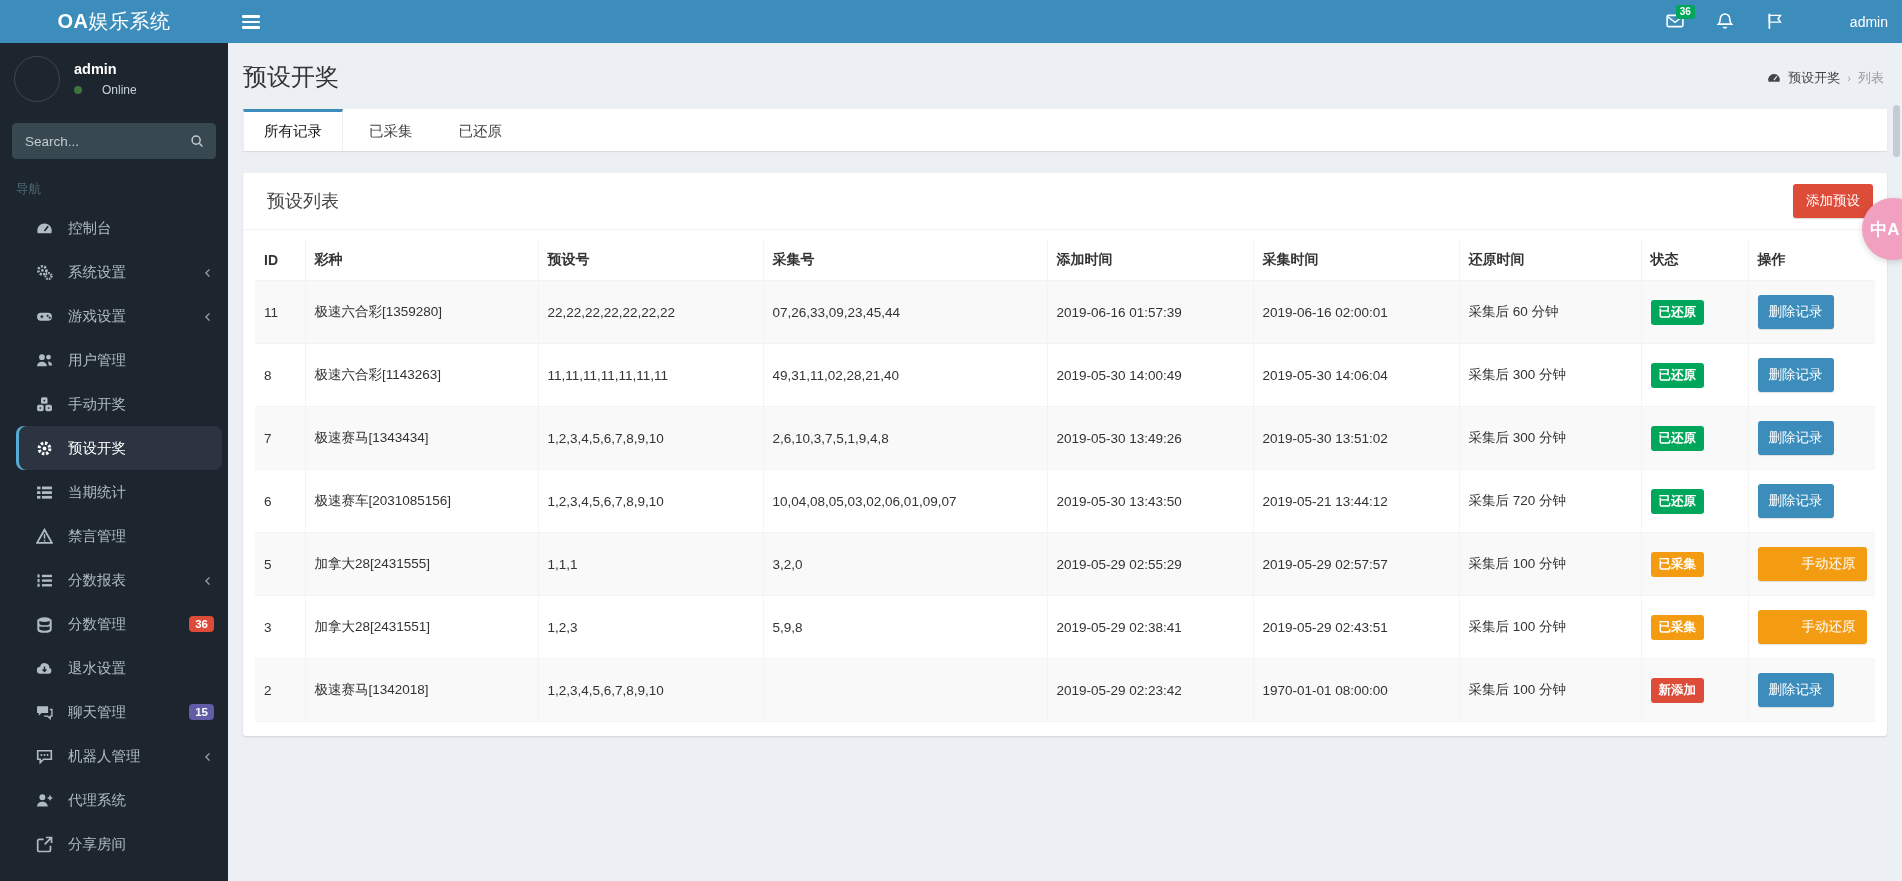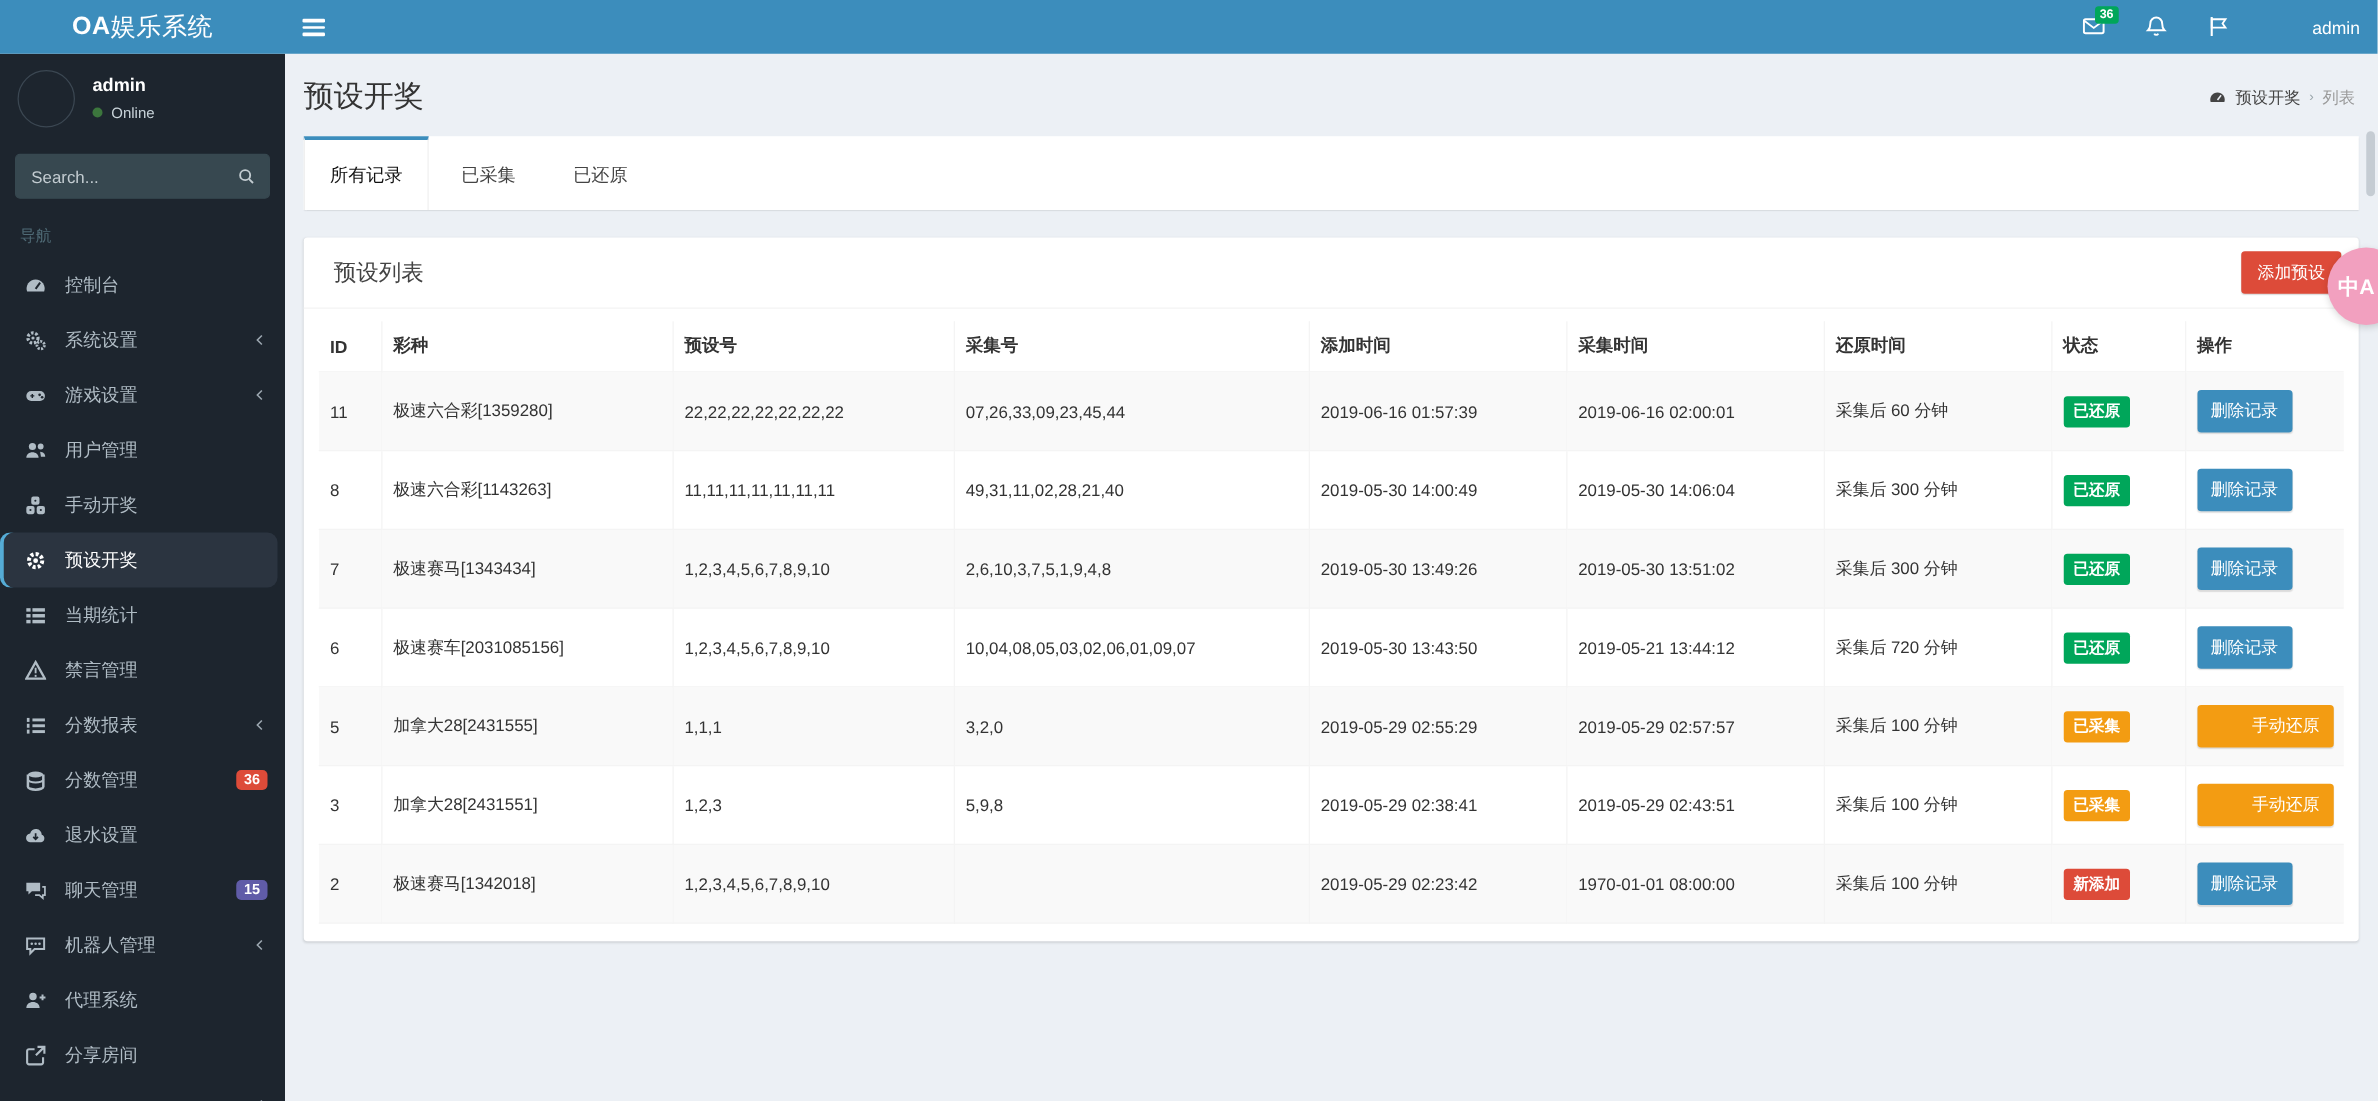--- a/index.html
+++ b/index.html
@@ -27,56 +27,56 @@
   .avatar-art::before { content:""; position:absolute; left:50%; top:14%; transform:translateX(-50%);
     width:46%; height:52%; background:#2a2226; border-radius:46% 46% 40% 40%; }
   .avatar-art::after { content:""; position:absolute; left:50%; bottom:0; transform:translateX(-50%);
     width:62%; height:34%; background:#c9444d; border-radius:40% 40% 0 0; }
 
   
   .sidebar { position:absolute; left:0; top:43px; width:228px; height:838px; background:#1d252e; z-index:20; }
   .user-panel { display:flex; align-items:center; gap:14px; padding:13px 12px 13px 14px; }
   .user-panel .avatar-lg { width:46px; height:46px; border-radius:50%; overflow:hidden; border:1px solid #3b4752; }
   .user-panel .uname { color:#fff; font-size:14.5px; font-weight:bold; margin-bottom:6px; }
-  .user-panel .ustatus { color:#c9d4da; font-size:12px; display:flex; align-items:center; gap:7px; }
+  .user-panel .ustatus { color:#c9d4da; font-size:12px; display:flex; align-items:center; gap:20px; }
   .dot-online { width:8px; height:8px; border-radius:50%; background:#3c763d; display:inline-block; }
 
   .side-search { margin:8px 12px 0 12px; position:relative; }
   .side-search input { width:100%; height:36px; background:#374850; border:1px solid #374850; border-radius:4px;
     color:#ccc; font-size:13.5px; padding:0 36px 0 12px; outline:none;
     font-family:"Liberation Sans","DejaVu Sans",sans-serif; }
   .side-search input::placeholder { color:#c3ccd1; }
   .side-search .s-btn { position:absolute; right:4px; top:4px; width:30px; height:28px; border:none; background:transparent;
     color:#c3ccd1; cursor:pointer; display:flex; align-items:center; justify-content:center; }
   .side-search .s-btn svg { width:14px; height:14px; }
 
   .nav-header { color:#4f6a75; font-size:12.5px; padding:22px 0 8px 16px; }
   .side-menu { list-style:none; }
   .side-item { position:relative; display:flex; align-items:center; height:44px; padding:0 14px 0 20px;
-    color:#b0bcc5; font-size:14.5px; cursor:pointer; }
+    color:#b0bcc5; font-size:14.5px; cursor:pointer;margin-left:16px; }
   .side-item .mi { width:18px; height:18px; margin-right:14px; flex:0 0 18px; display:flex; align-items:center; }
   .side-item .mi svg { width:17px; height:17px; }
   .side-item .lbl { flex:1 1 auto; white-space:nowrap; overflow:hidden; }
   .side-item .chev { width:12px; height:12px; opacity:.85; }
   .side-item .chev svg { width:12px; height:12px; }
   .side-item .s-badge { font-size:11.5px; color:#fff; padding:2px 6px; border-radius:4px; font-weight:bold; }
   .side-item.active { background:#2b3440; color:#fff; border-radius:8px; margin-right:6px;
     box-shadow:inset 3px 0 0 #55acd6; }
 
   
   .content { position:absolute; left:228px; top:43px; width:1674px; height:838px; background:#ecf0f5; }
   .page-head { position:relative; padding:18px 15px 10px 15px; }
   .page-title { font-size:24px; color:#333; font-weight:normal; }
   .breadcrumb { position:absolute; right:18px; top:26px; font-size:13px; color:#444;
     display:flex; align-items:center; gap:7px; }
   .breadcrumb svg { width:14px; height:14px; }
   .breadcrumb .sep { color:#9aa5ab; font-size:11px; }
   .breadcrumb .cur { color:#999; }
 
-  .tabs-strip { margin:6px 15px 0 15px; background:#fff; height:59px; display:flex; align-items:stretch;
+  .tabs-strip { margin:6px 15px 0 15px; background:#fff; height:42px; display:flex; align-items:stretch;
     box-shadow:0 1px 1px rgba(0,0,0,.08); }
   .tab { padding:0 20px; display:flex; align-items:center; font-size:14.5px; color:#444; cursor:pointer;
     border-top:3px solid transparent; margin-right:6px; }
   .tab.active { background:#fff; color:#111; border-top:3px solid #3c8dbc;
     border-left:1px solid #f0f0f0; border-right:1px solid #f0f0f0; }
 
   .box { margin:22px 15px 0 15px; background:#fff; border-radius:3px;
     box-shadow:0 1px 2px rgba(0,0,0,.12); }
   .box-head { position:relative; padding:16px 14px; border-bottom:1px solid #f4f4f4; }
   .box-title { font-size:18px; color:#444; font-weight:normal;margin-left:10px; }

